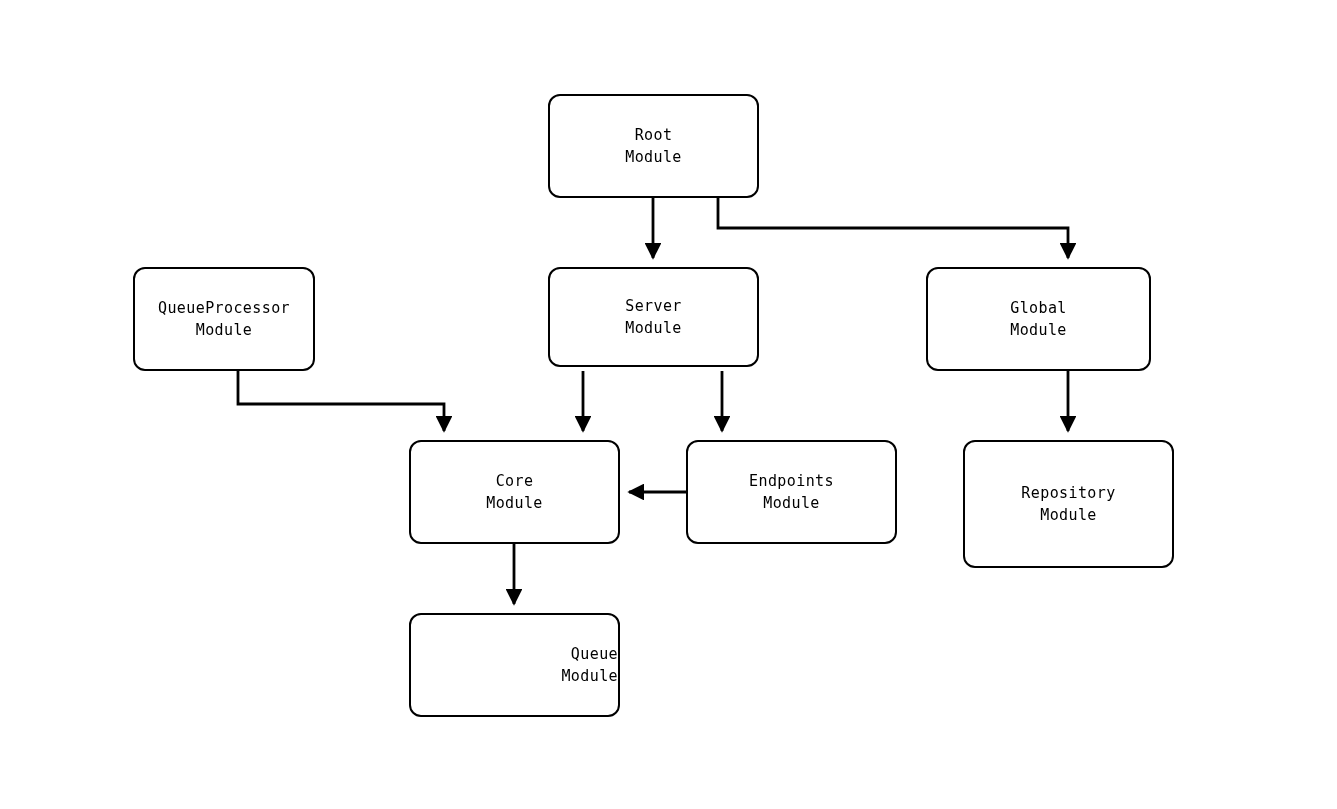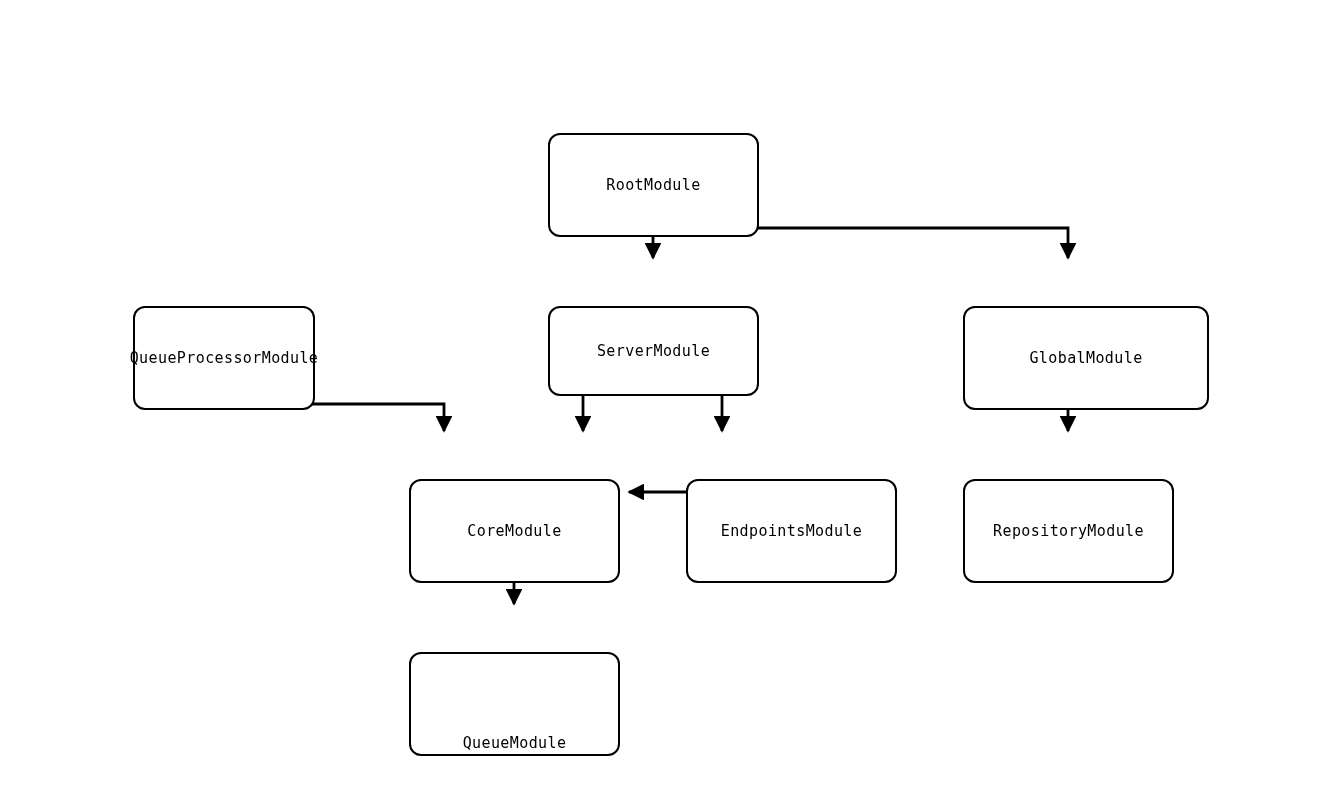--- a/index.html
+++ b/index.html
@@ -22,29 +22,29 @@
     width: 1337px;
     height: 809px;
   }
   .node {
     position: absolute;
     box-sizing: border-box;
     border: 2.5px solid #000000;
     border-radius: 12px;
     background: #ffffff;
     display: flex;
+    flex-direction: column;
     align-items: center;
     justify-content: center;
     text-align: center;
     color: #000000;
     font-size: 15px;
     line-height: 22px;
     letter-spacing: 0.4px;
     z-index: 2;
-    margin-top: 39px;
   }
   .node .l1, .node .l2 {
     display: block;
     white-space: pre;
   }
 </style>
 </head>
 <body>
 
 <div id="canvas">
@@ -78,41 +78,41 @@
   <div class="node" style="left:548px; top:94px; width:211px; height:104px;">
     <span class="l1">Root</span>
     <span class="l2">Module</span>
   </div>
 
   <div class="node" style="left:133px; top:267px; width:182px; height:104px;">
     <span class="l1">QueueProcessor</span>
     <span class="l2">Module</span>
   </div>
 
-  <div class="node" style="left:548px; top:267px; width:211px; height:90px;">
+  <div class="node" style="left:548px; top:267px; width:211px; height:100px;">
     <span class="l1">Server</span>
     <span class="l2">Module</span>
   </div>
 
-  <div class="node" style="left:963px; top:267px; width:246px; height:104px;">
+  <div class="node" style="left:926px; top:267px; width:225px; height:104px;">
     <span class="l1">Global</span>
     <span class="l2">Module</span>
   </div>
 
   <div class="node" style="left:409px; top:440px; width:211px; height:104px;">
     <span class="l1">Core</span>
     <span class="l2">Module</span>
   </div>
 
   <div class="node" style="left:686px; top:440px; width:211px; height:104px;">
     <span class="l1">Endpoints</span>
     <span class="l2">Module</span>
   </div>
 
-  <div class="node" style="left:963px; top:440px; width:211px; height:104px;text-align:right;">
+  <div class="node" style="left:963px; top:440px; width:211px; height:128px;text-align:right;">
     <span class="l1">Repository</span>
     <span class="l2">Module</span>
   </div>
 
   <div class="node" style="left:409px; top:613px; width:211px; height:104px;align-items:flex-end;">
     <span class="l1">Queue</span>
     <span class="l2">Module</span>
   </div>
 
 </div>

